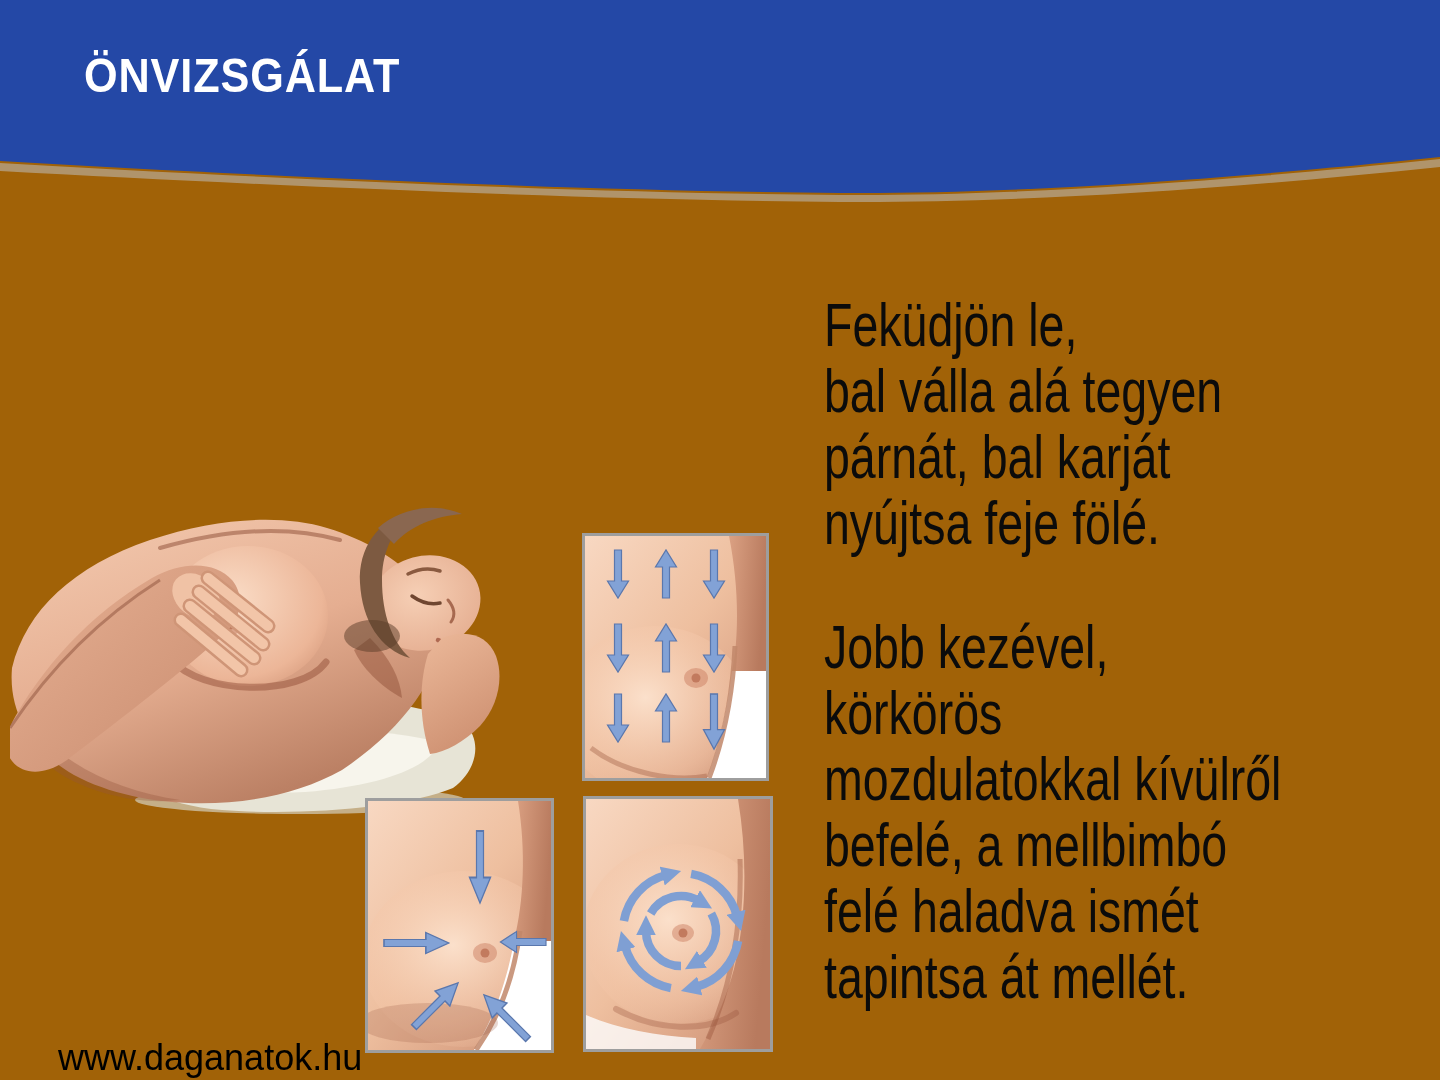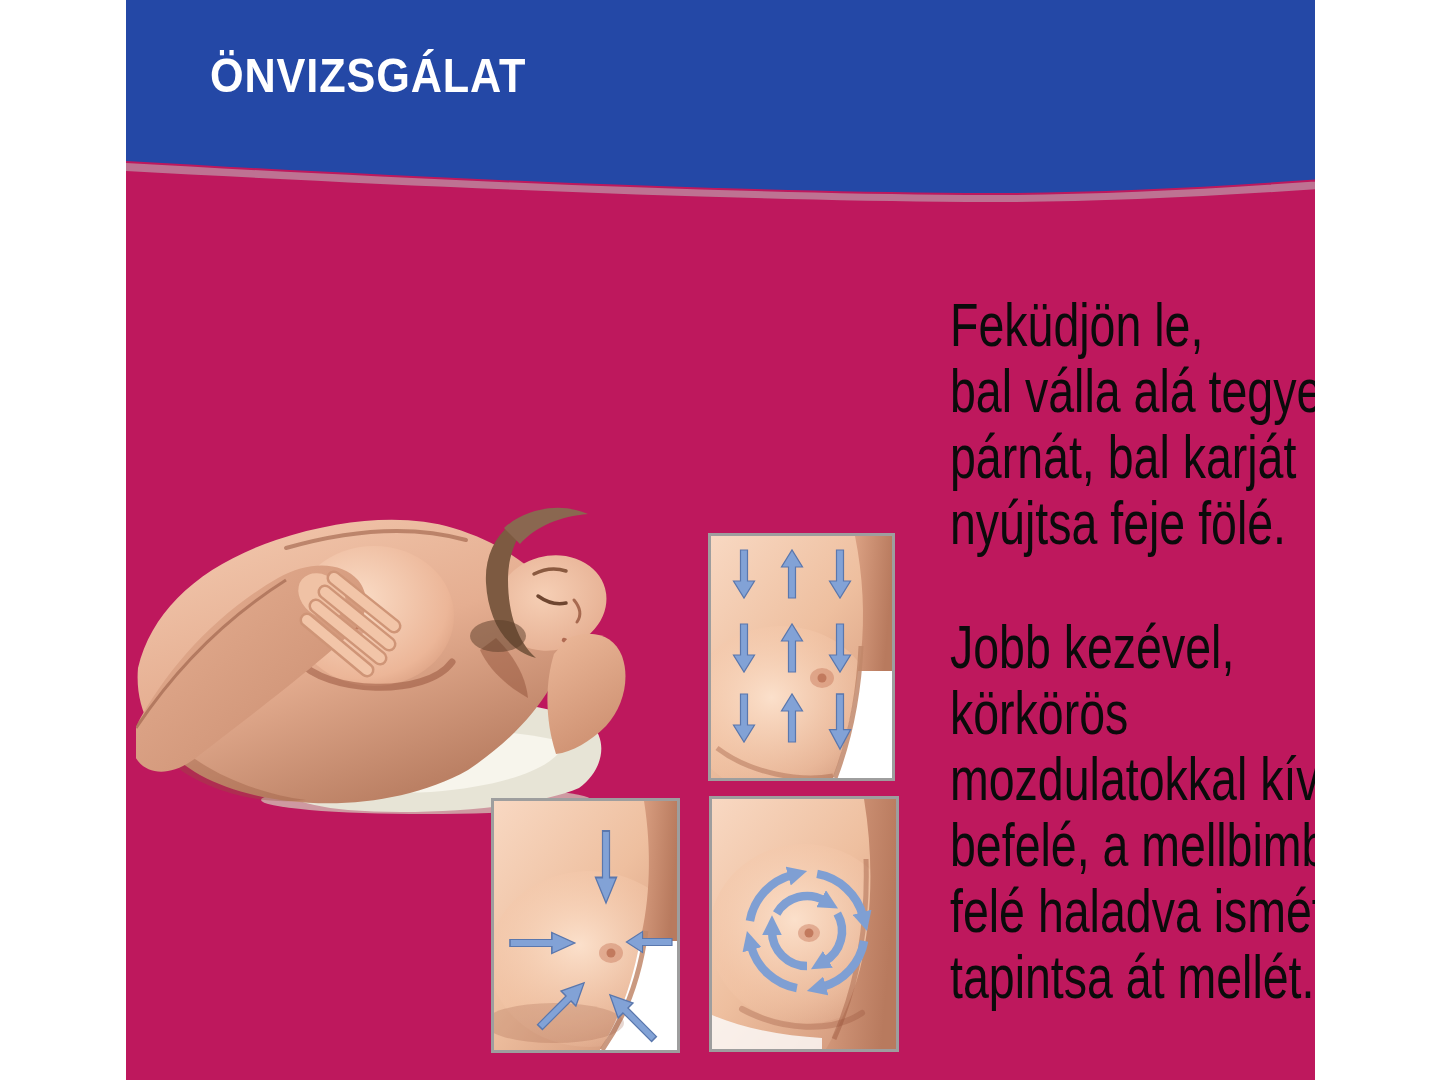--- a/index.html
+++ b/index.html
@@ -1,18 +1,18 @@
 <!DOCTYPE html>
 <html><head>
 <meta charset="utf-8">
 <style>
   html,body{margin:0;padding:0;background:#ffffff;}
   .slide{
-    position:relative;width:1189px;height:1080px;margin:0 auto;
-    background:#be185d;overflow:hidden;
+    position:relative;width:1440px;height:1080px;margin:0 auto;
+    background:#a16207;overflow:hidden;
     font-family:"Liberation Sans",sans-serif;
   }
   
   .header-svg{position:absolute;left:0;top:0;width:1440px;height:210px;display:block;}
   .page-title{
     position:absolute;left:84px;top:52px;
     font-size:48px;font-weight:bold;color:#ffffff;
     letter-spacing:1px;line-height:48px;white-space:nowrap;
     transform:scaleX(0.9);transform-origin:left top;
   }
@@ -225,14 +225,15 @@
 párnát, bal karját
 nyújtsa feje fölé.</p>
     <p class="para">Jobb kezével,
 körkörös
 mozdulatokkal kívülről
 befelé, a mellbimbó
 felé haladva ismét
 tapintsa át mellét.</p>
   </div>
 
+  <div class="website-url">www.daganatok.hu</div>
 
 </div>
 
 </body></html>

